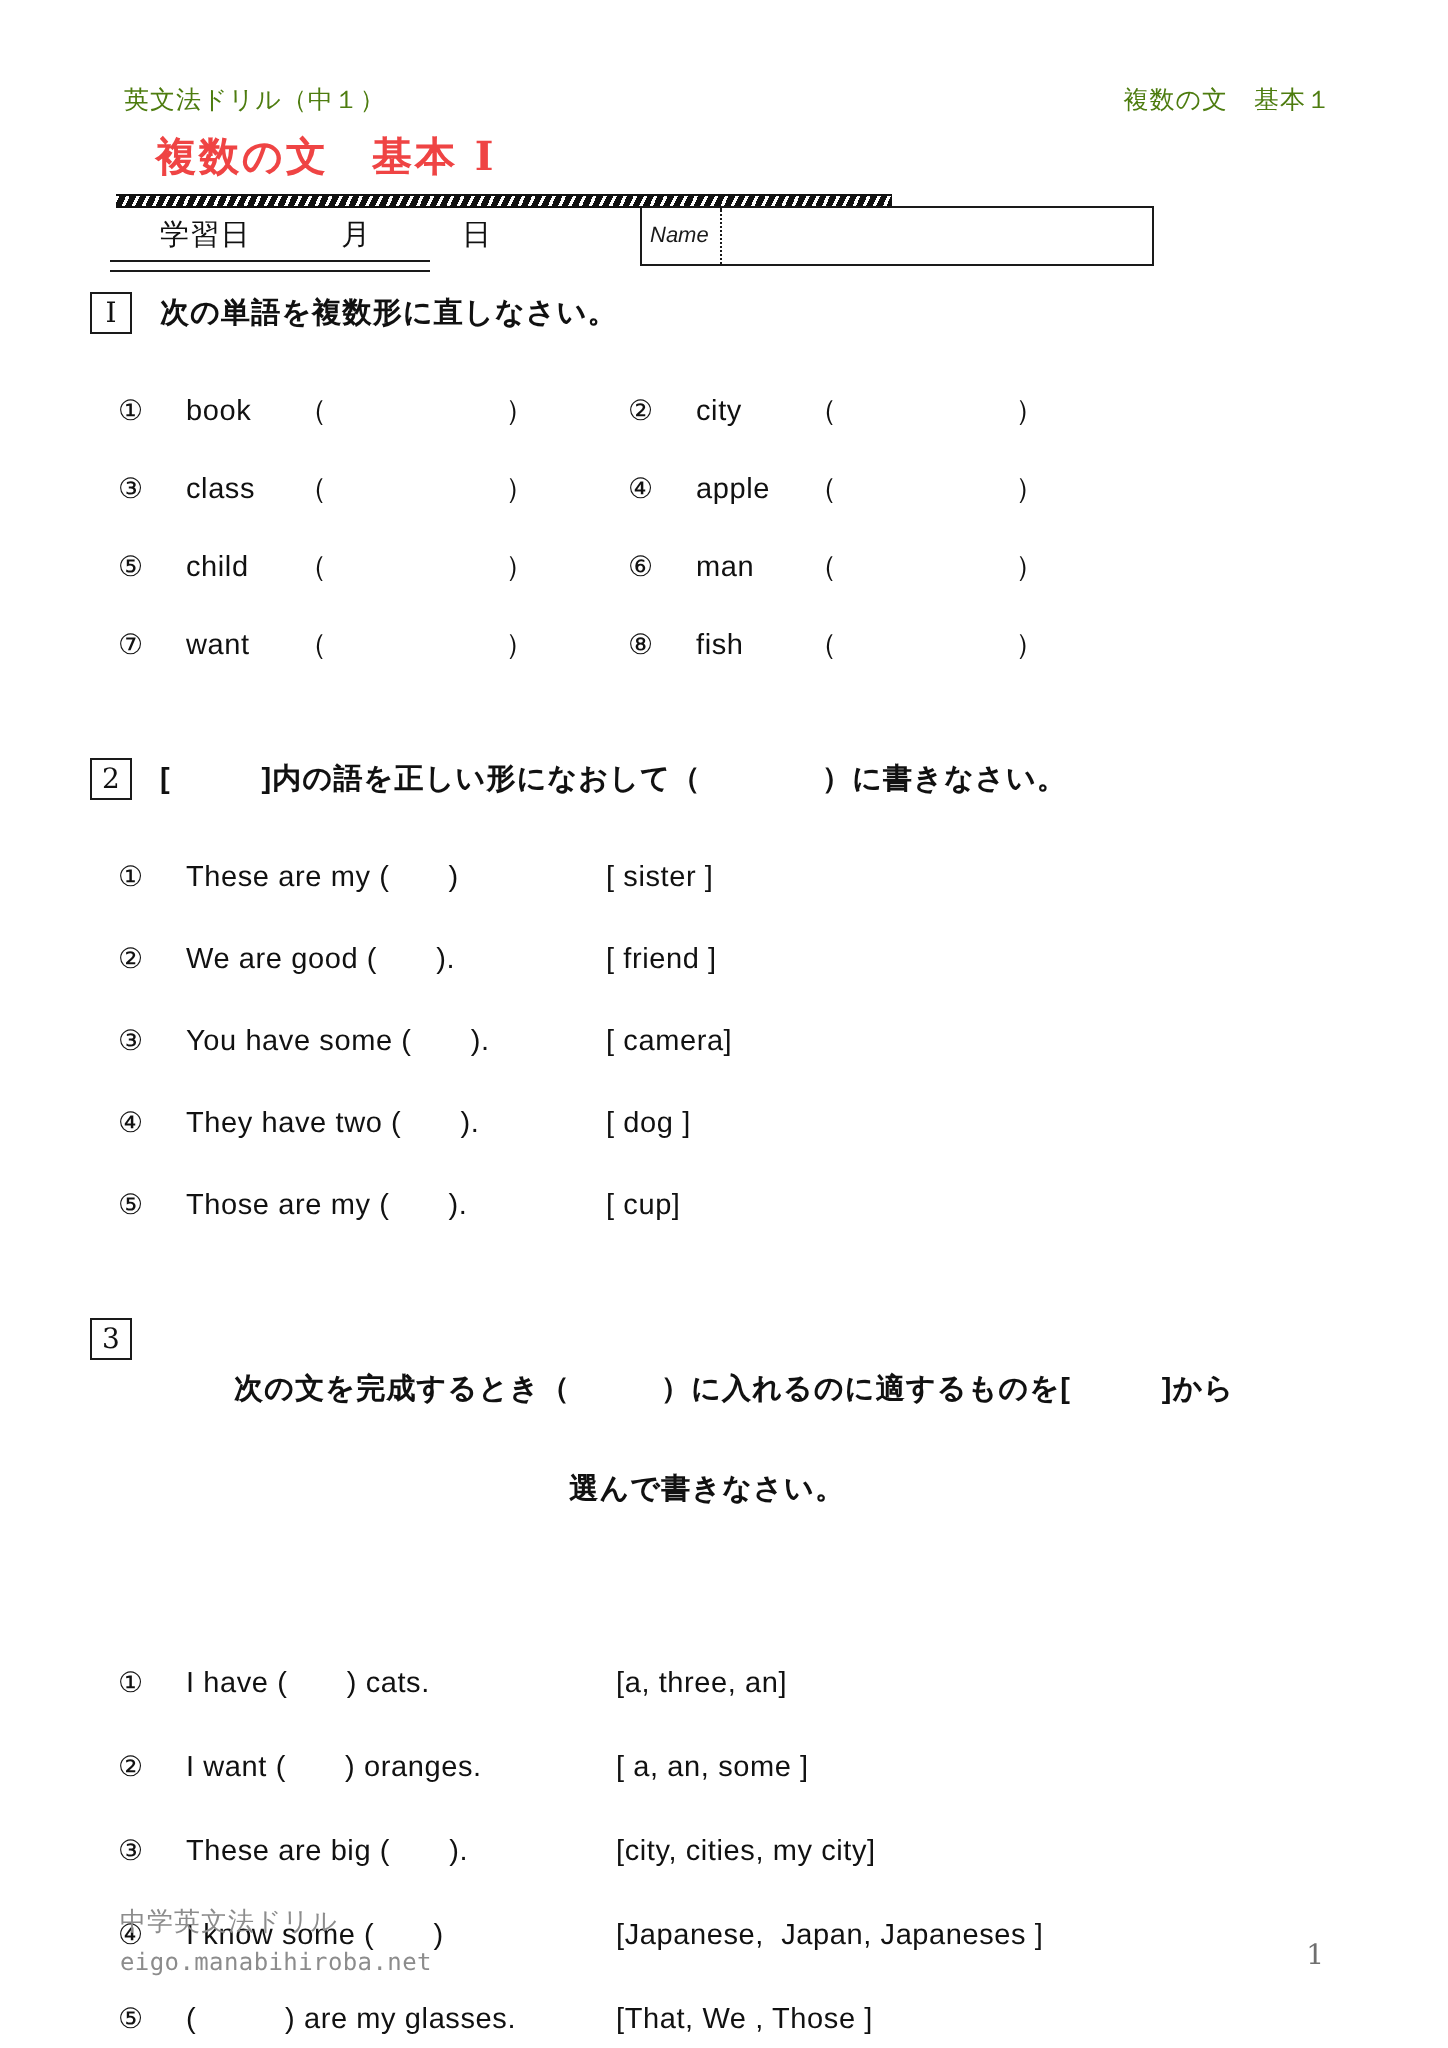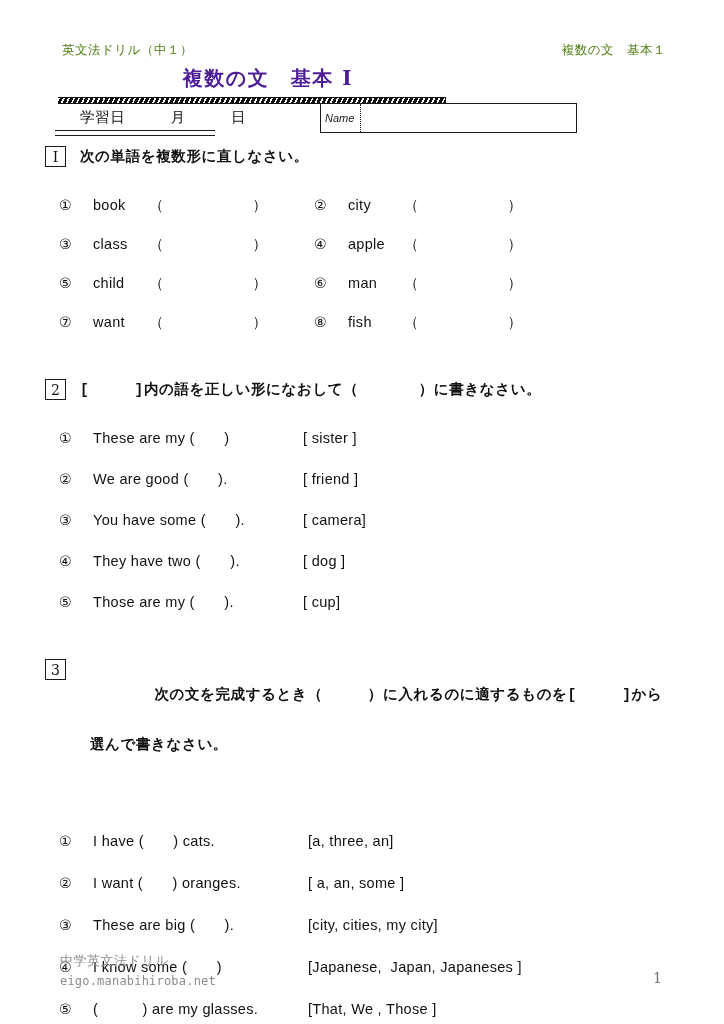--- a/index.html
+++ b/index.html
@@ -37,24 +37,23 @@
     position: absolute;
     top: 65px;
     left: 58px;
     width: 400px;
   }
   .title {
     font-size: 20px;
     font-weight: 700;
     letter-spacing: 1.5px;
     padding-left: 20px;
-    color: #4c1d95;
-    font-family: "DejaVu Serif", "Liberation Serif", serif;
-    white-space: pre;
-    text-align: center;
+    color: #ef4444;
+    font-family: "DejaVu Serif", "Liberation Serif", serif;
+    white-space: pre;
   }
   .title-rule {
     margin-top: 5px;
     height: 7px;
     width: 388px;
     background-color: #111;
     background-image: repeating-linear-gradient(
         115deg,
         #ffffff 0px, #ffffff 1.6px,
         #111111 1.6px, #111111 4.6px
@@ -128,23 +127,24 @@
     margin-top: 1px;
     color: #111;
     font-family: "DejaVu Serif", "Liberation Serif", serif;
   }
   .sec-text {
     margin-left: 14px;
     font-size: 14.5px;
     line-height: 25px;
     letter-spacing: .6px;
     font-weight: 600;
-    font-family: Liberation Mono, monospace;
+    font-family: Liberation Sans, sans-serif;
     color: #111;
     white-space: pre-wrap;
+    text-align: center;
   }
   .sec-text .l2 { display: block; margin-left: 10px; }
 
   
   .qrow {
     display: flex;
     align-items: baseline;
     font-size: 14.5px;
     letter-spacing: .3px;
     color: #111;

